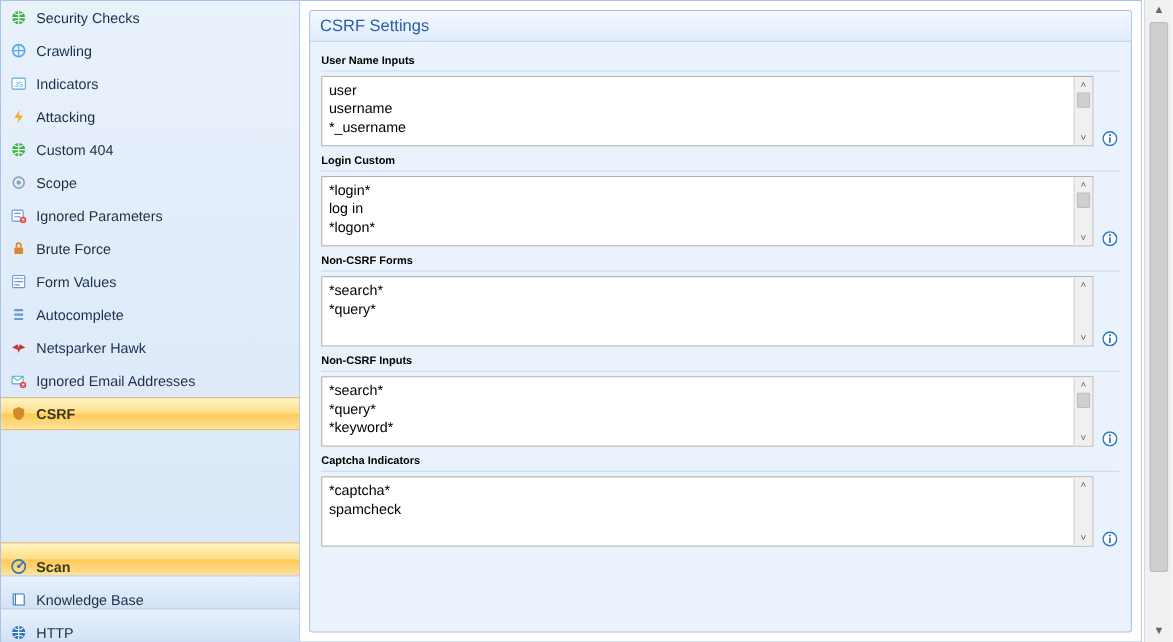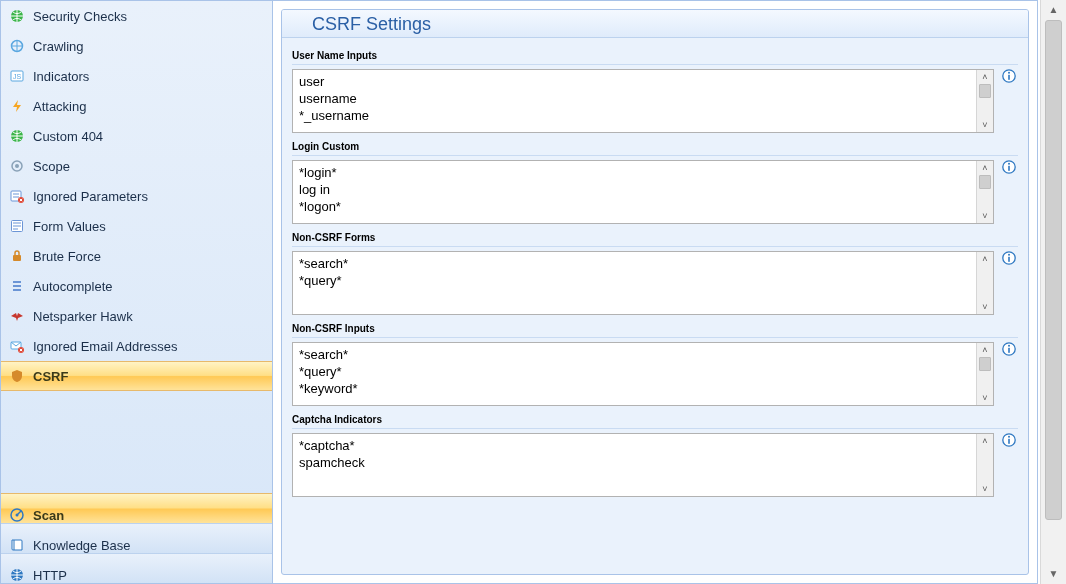--- a/index.html
+++ b/index.html
@@ -96,43 +96,43 @@
     border: 1px solid #a9c3e8;
     background: #eaf2fc;
     border-radius: 3px;
     display: flex;
     flex-direction: column;
     overflow: hidden;
   }
   .settings-header {
     height: 28px;
     line-height: 28px;
-    padding: 0 30px;
-    font-size: 18px;
+    padding: 0 9px;
+    font-size: 15px;
     color: #2a5fa5;
     background: linear-gradient(to bottom, #f4f9ff, #dfebfb);
     border-bottom: 1px solid #bcd2ee;
   }
   .settings-body {
     flex: 1;
     overflow-y: auto;
     padding: 4px 10px 10px 10px;
   }
   .field-block { margin-top: 6px; }
   .field-label {
     font-weight: bold;
     color: #000;
     font-size: 10px;
     padding: 2px 0 3px 0;
     border-bottom: 1px solid #c9dbf2;
     margin-bottom: 4px;
   }
   .field-row {
     display: flex;
-    align-items: flex-start;
+    align-items: flex-end;
   }
   .field-box {
     flex: 1;
     position: relative;
     background: #fff;
     border: 1px solid #b2b2b2;
     height: 64px;
     display: flex;
   }
   textarea.field-input {
@@ -284,34 +284,34 @@
               <path d="M3 5h6 M3 8h6" stroke="#6b95d6"></path>
               <circle cx="11" cy="11" r="3" fill="#e04b3a"></circle>
               <path d="M9.8 9.8l2.4 2.4 M12.2 9.8l-2.4 2.4" stroke="#fff" stroke-width="1"></path>
             </svg>
           </span>
           <span>Ignored Parameters</span>
         </div>
         <div class="nav-item">
           <span class="icon">
             <svg width="14" height="14" viewBox="0 0 14 14">
+              <rect x="3" y="6" width="8" height="6" rx="1" fill="#d58a2b"></rect>
+              <path d="M5 6 V4 a2 2 0 0 1 4 0 V6" fill="none" stroke="#d58a2b" stroke-width="1.5"></path>
+            </svg>
+          </span>
+          <span>Brute Force</span>
+        </div>
+        <div class="nav-item">
+          <span class="icon">
+            <svg width="14" height="14" viewBox="0 0 14 14">
               <rect x="1.5" y="1.5" width="11" height="11" rx="1" fill="#fff" stroke="#6b95d6"></rect>
               <path d="M3 4h8 M3 7h8 M3 10h5" stroke="#6b95d6"></path>
             </svg>
           </span>
           <span>Form Values</span>
-        </div>
-        <div class="nav-item">
-          <span class="icon">
-            <svg width="14" height="14" viewBox="0 0 14 14">
-              <rect x="3" y="6" width="8" height="6" rx="1" fill="#d58a2b"></rect>
-              <path d="M5 6 V4 a2 2 0 0 1 4 0 V6" fill="none" stroke="#d58a2b" stroke-width="1.5"></path>
-            </svg>
-          </span>
-          <span>Brute Force</span>
         </div>
         <div class="nav-item">
           <span class="icon">
             <svg width="14" height="14" viewBox="0 0 14 14">
               <path d="M3 3h8 M3 7h8 M3 11h8" stroke="#6b95d6" stroke-width="2"></path>
             </svg>
           </span>
           <span>Autocomplete</span>
         </div>
         <div class="nav-item">

